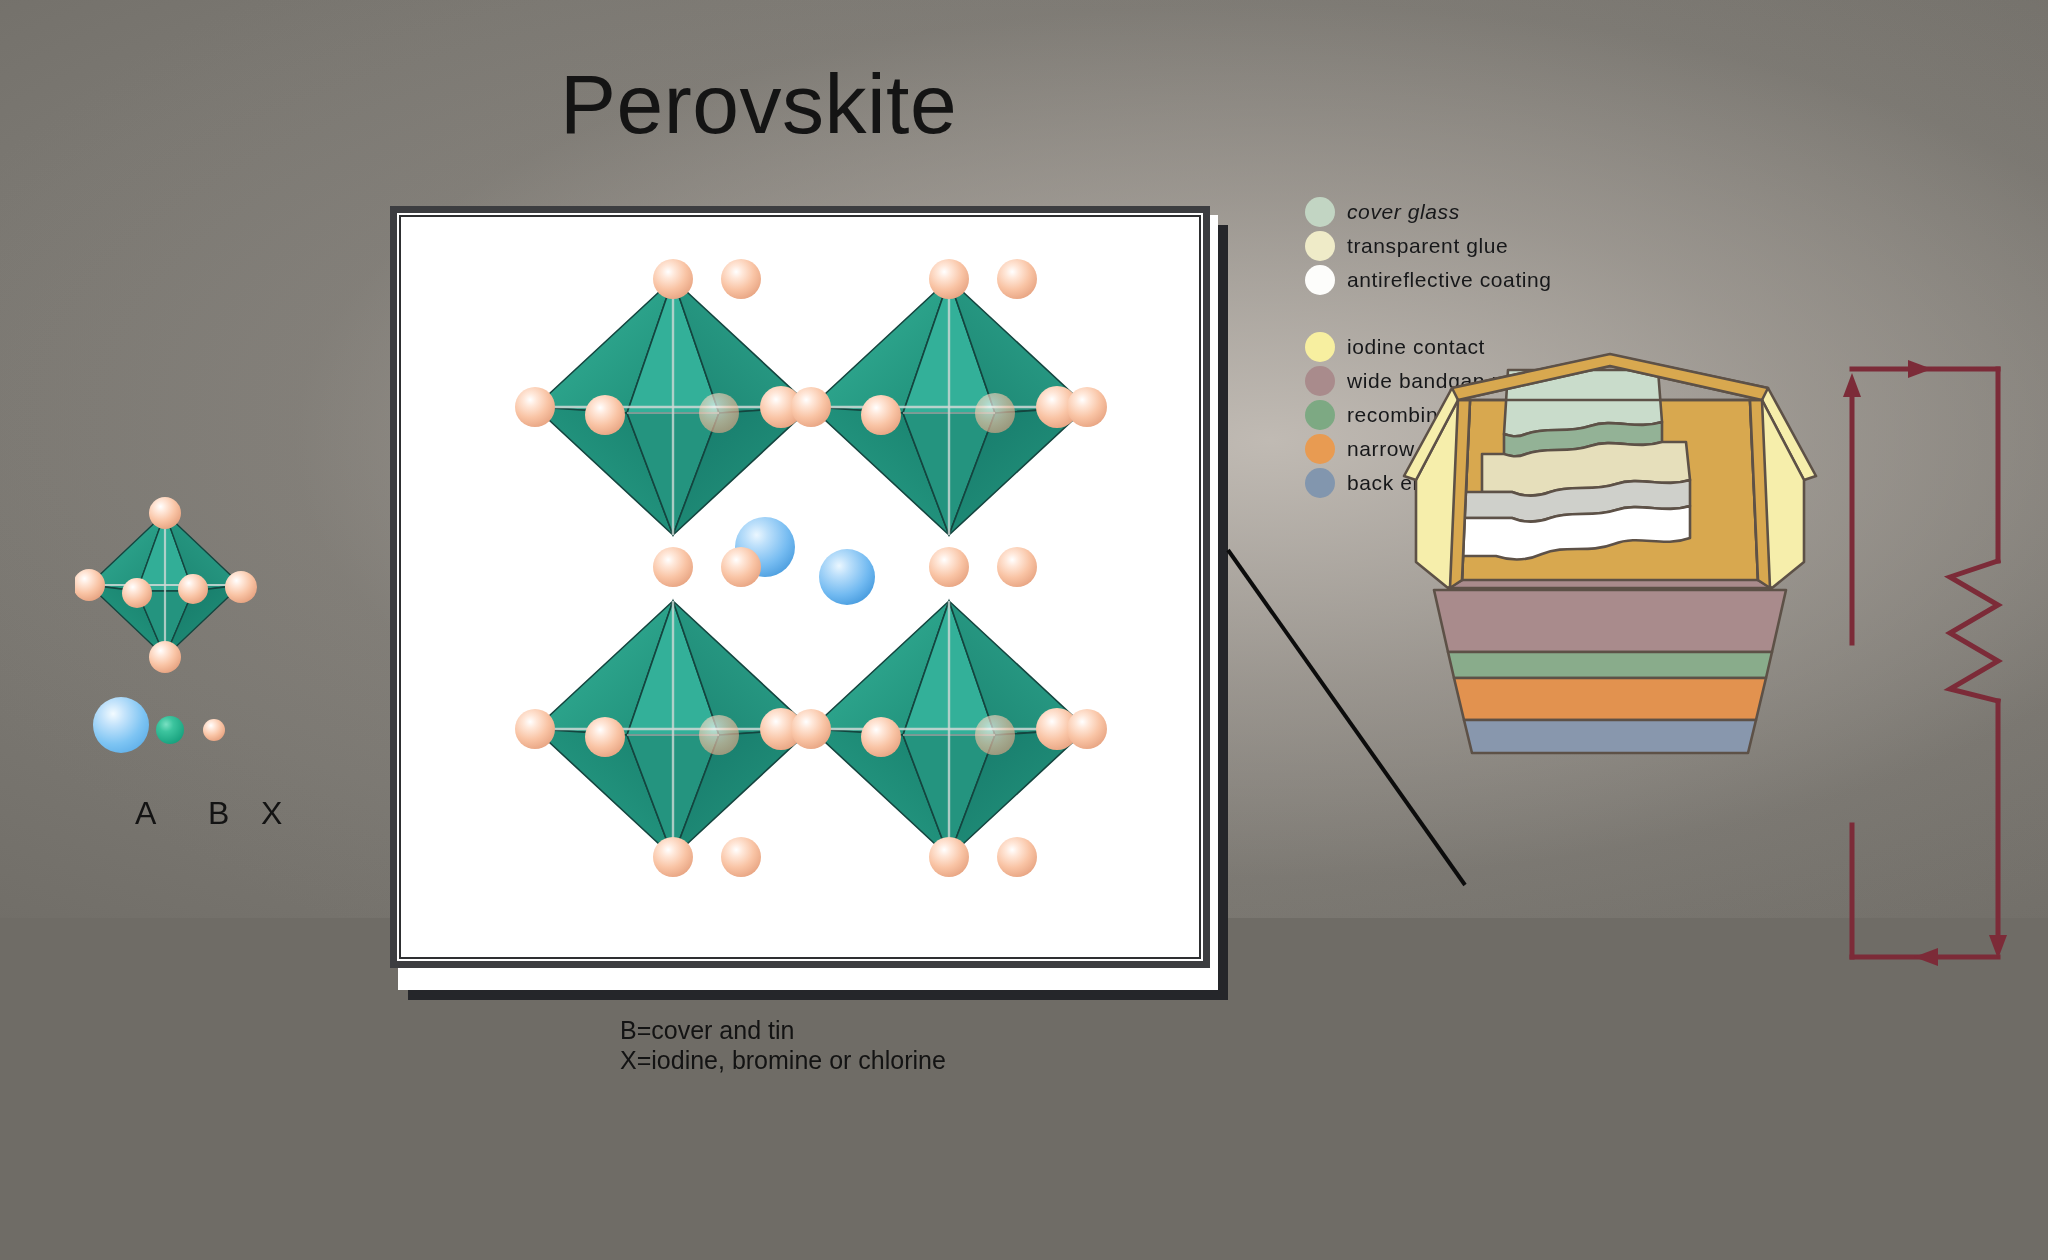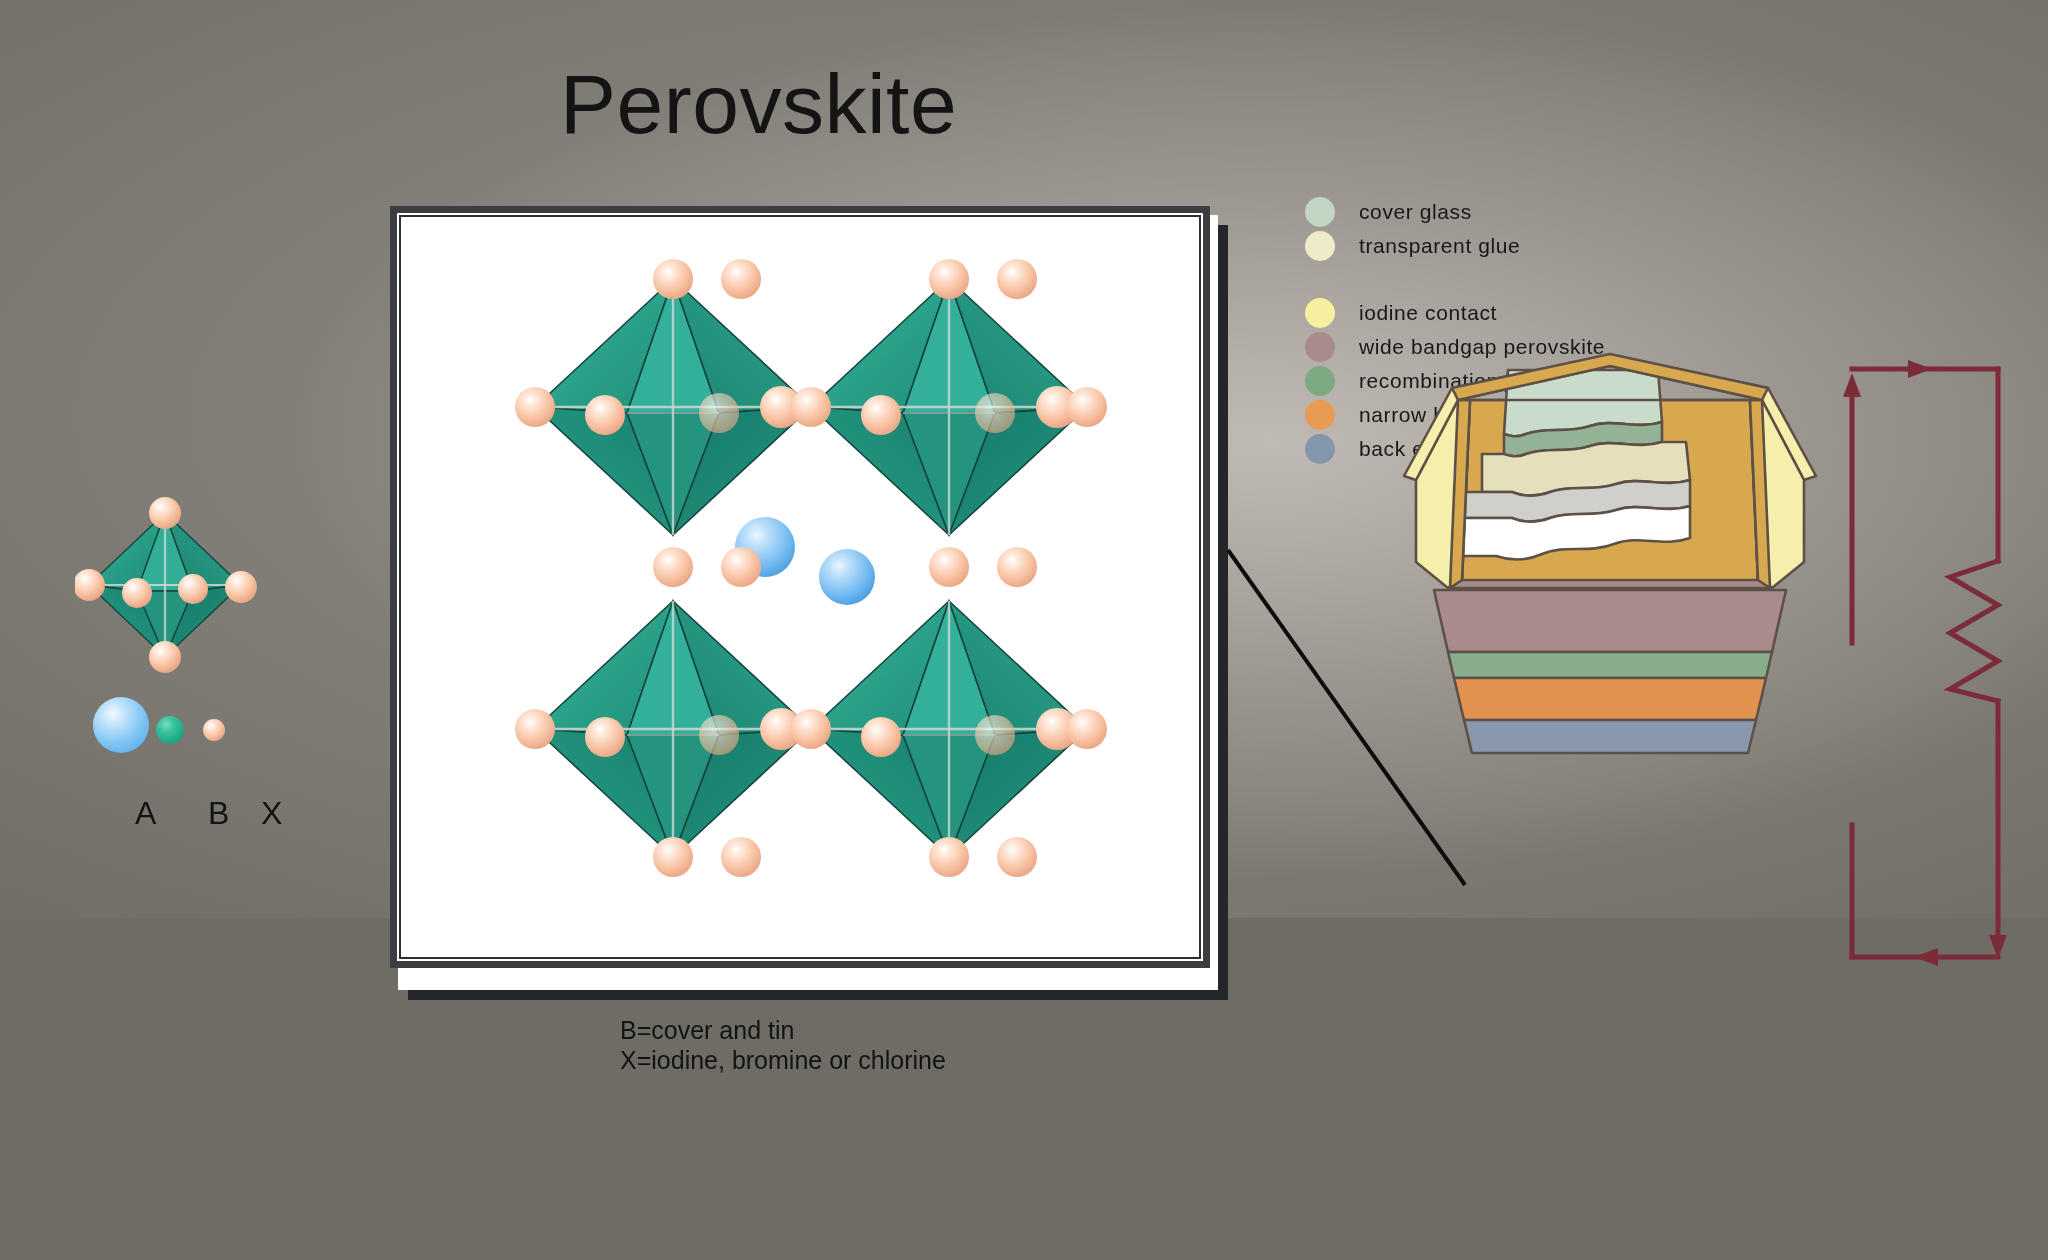--- a/index.html
+++ b/index.html
@@ -67,24 +67,24 @@
 
   
   #legend{position:absolute;left:1305px;top:195px;width:420px;}
   .lg-row{
     display:flex;align-items:center;height:34px;margin-bottom:0px;
   }
   .lg-swatch{
     width:30px;height:30px;border-radius:50%;flex:0 0 30px;
   }
   .lg-label{
-    margin-left:24px;font-size:21px;color:#17181a;
+    margin-left:12px;font-size:21px;color:#17181a;
     letter-spacing:0.6px;white-space:nowrap;
   }
-  .lg-row.indented .lg-label{}
+  .lg-row.indented .lg-label{font-style:italic;}
   #legendGap{height:33px;}
 
   
   #cellSvg{position:absolute;left:1400px;top:330px;}
   #circuitSvg{position:absolute;left:1810px;top:355px;}
   #leaderSvg{position:absolute;left:1180px;top:530px;}
   #sunSvg{position:absolute;left:1592px;top:422px;}
 </style>
 </head>
 <body>
@@ -273,20 +273,24 @@
 
   <div id="legend">
     <div class="lg-row indented">
       <span class="lg-swatch" style="background:#c2d5c3"></span>
       <span class="lg-label">cover glass</span>
     </div>
     <div class="lg-row">
       <span class="lg-swatch" style="background:#efebc8"></span>
       <span class="lg-label">transparent glue</span>
     </div>
+    <div class="lg-row">
+      <span class="lg-swatch" style="background:#fdfdfb"></span>
+      <span class="lg-label">antireflective coating</span>
+    </div>
 
     <div id="legendGap"></div>
 
     <div class="lg-row">
       <span class="lg-swatch" style="background:#f7efa0"></span>
       <span class="lg-label">iodine contact</span>
     </div>
     <div class="lg-row">
       <span class="lg-swatch" style="background:#a98b8c"></span>
       <span class="lg-label">wide bandgap perovskite</span>

